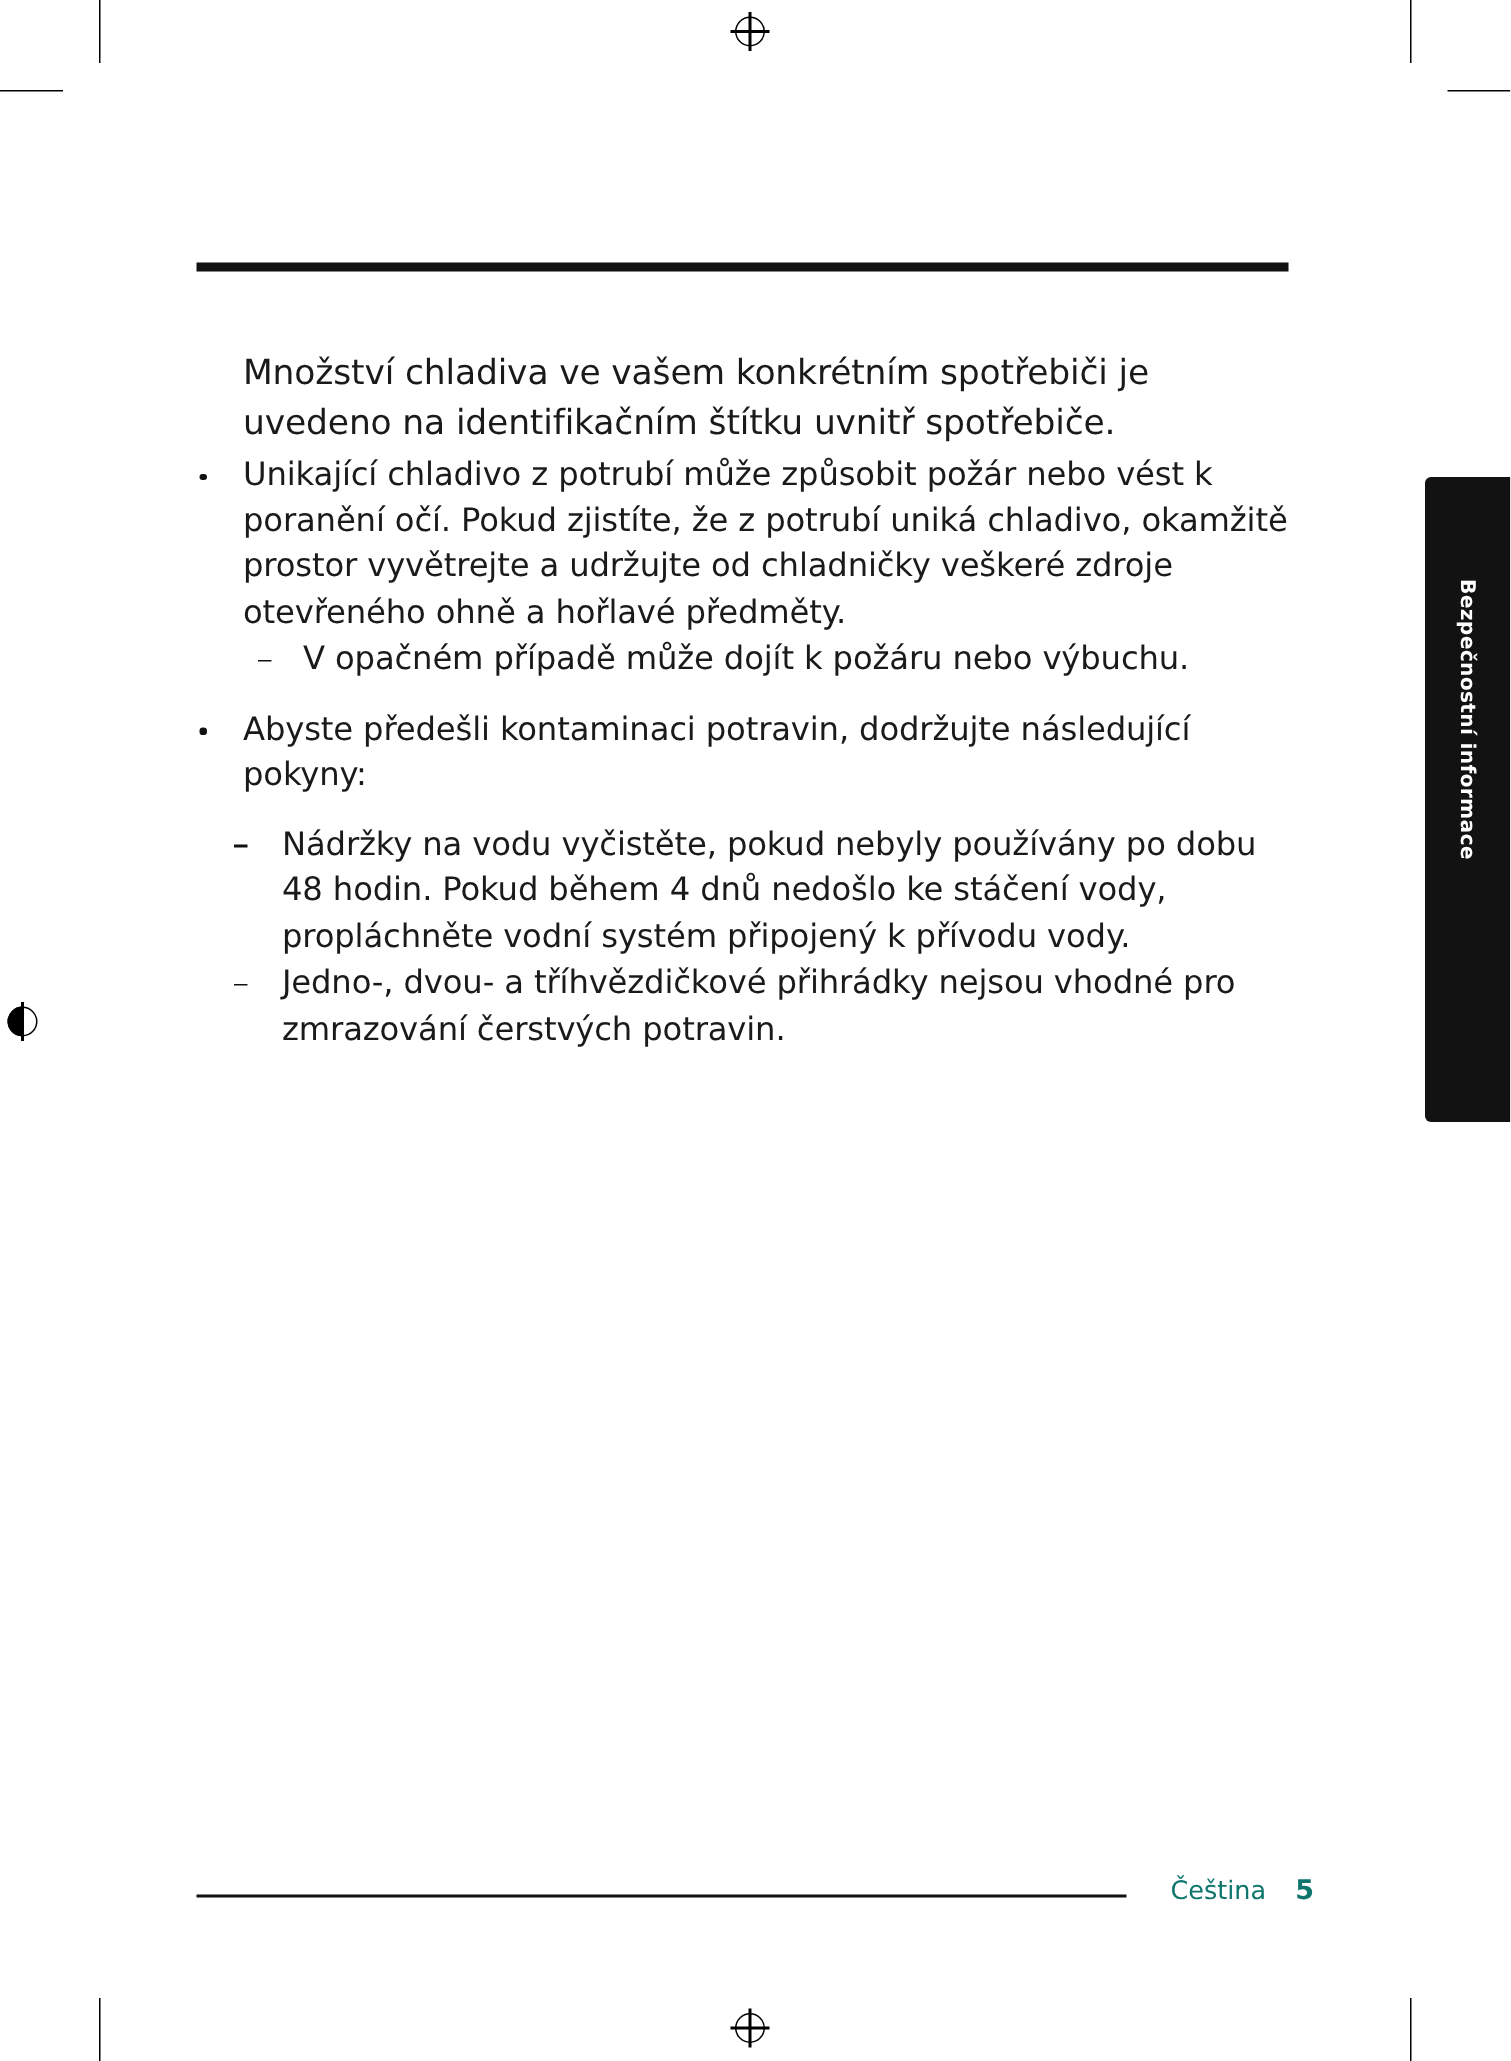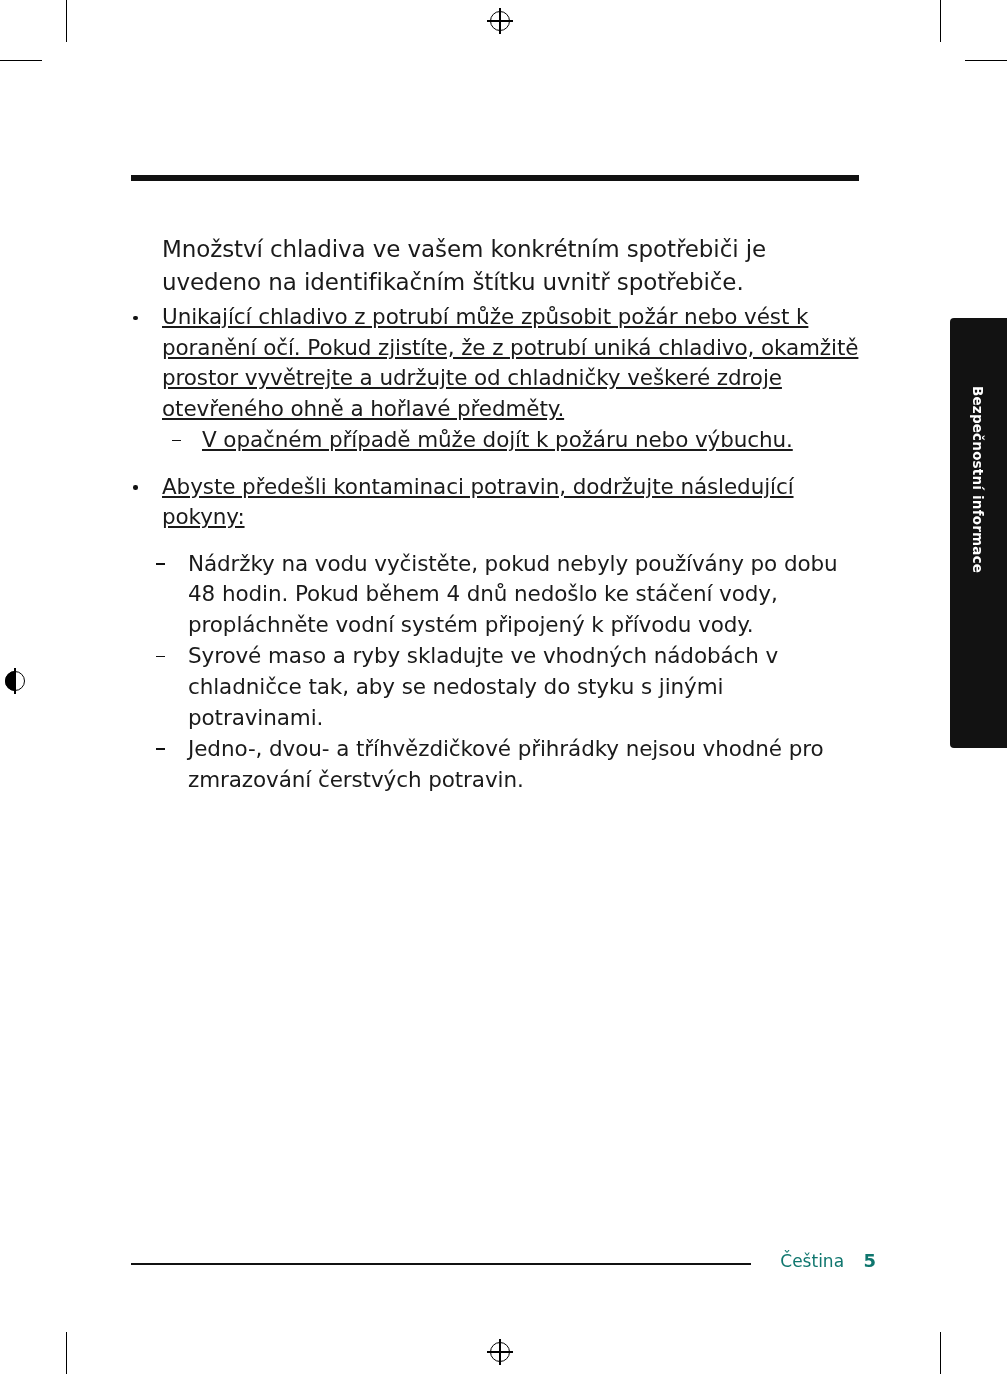--- a/index.html
+++ b/index.html
@@ -92,21 +92,20 @@
     margin: 0;
     padding: 0;
   }
   li.bullet {
     position: relative;
     font-size: 21.5px;
     line-height: 1.42;
     padding-left: 31px;
     margin-bottom: 1px;
     letter-spacing: -0.1px;
-    text-decoration: underline;
   }
   li.bullet > .dot {
     position: absolute;
     left: 2px;
     top: 0.62em;
     width: 4.5px;
     height: 4.5px;
     background: #111;
     border-radius: 50%;
   }
@@ -250,24 +249,20 @@
       </li>
     </ul>
 
     <ul class="dashes">
       <li class="dash">
         <span class="dline"></span>
         <span class="dtext">Nádržky na vodu vyčistěte, pokud nebyly používány po dobu 48 hodin. Pokud během 4 dnů nedošlo ke stáčení vody, propláchněte vodní systém připojený k přívodu vody.</span>
       </li>
       <li class="dash">
         <span class="dline"></span>
-        <span class="dtext">Syrové maso a ryby skladujte ve vhodných nádobách v chladničce tak, aby se nedostaly do styku s jinými potravinami.</span>
-      </li>
-      <li class="dash">
-        <span class="dline"></span>
         <span class="dtext">Jedno-, dvou- a tříhvězdičkové přihrádky nejsou vhodné pro zmrazování čerstvých potravin.</span>
       </li>
     </ul>
   </div>
 
   <div class="footer-rule"></div>
   <div class="footer-lang">
     <span>Čeština</span>
     <span class="pagenum">5</span>
   </div>

